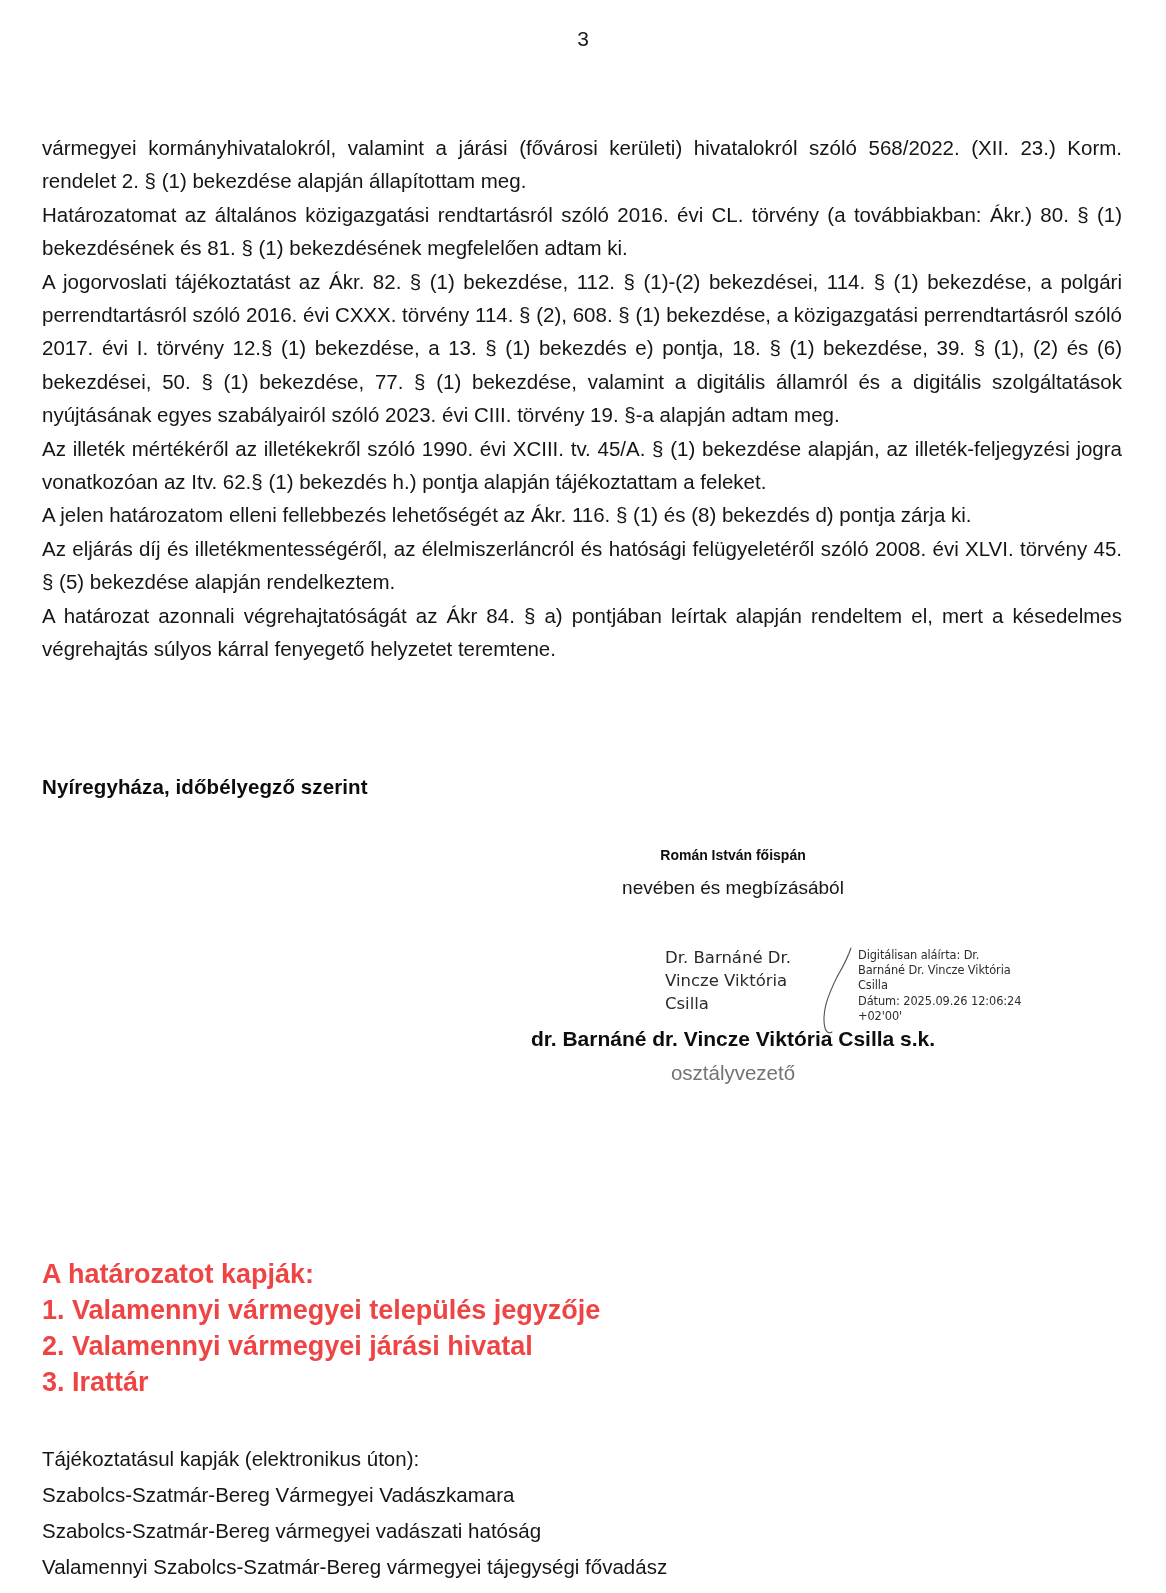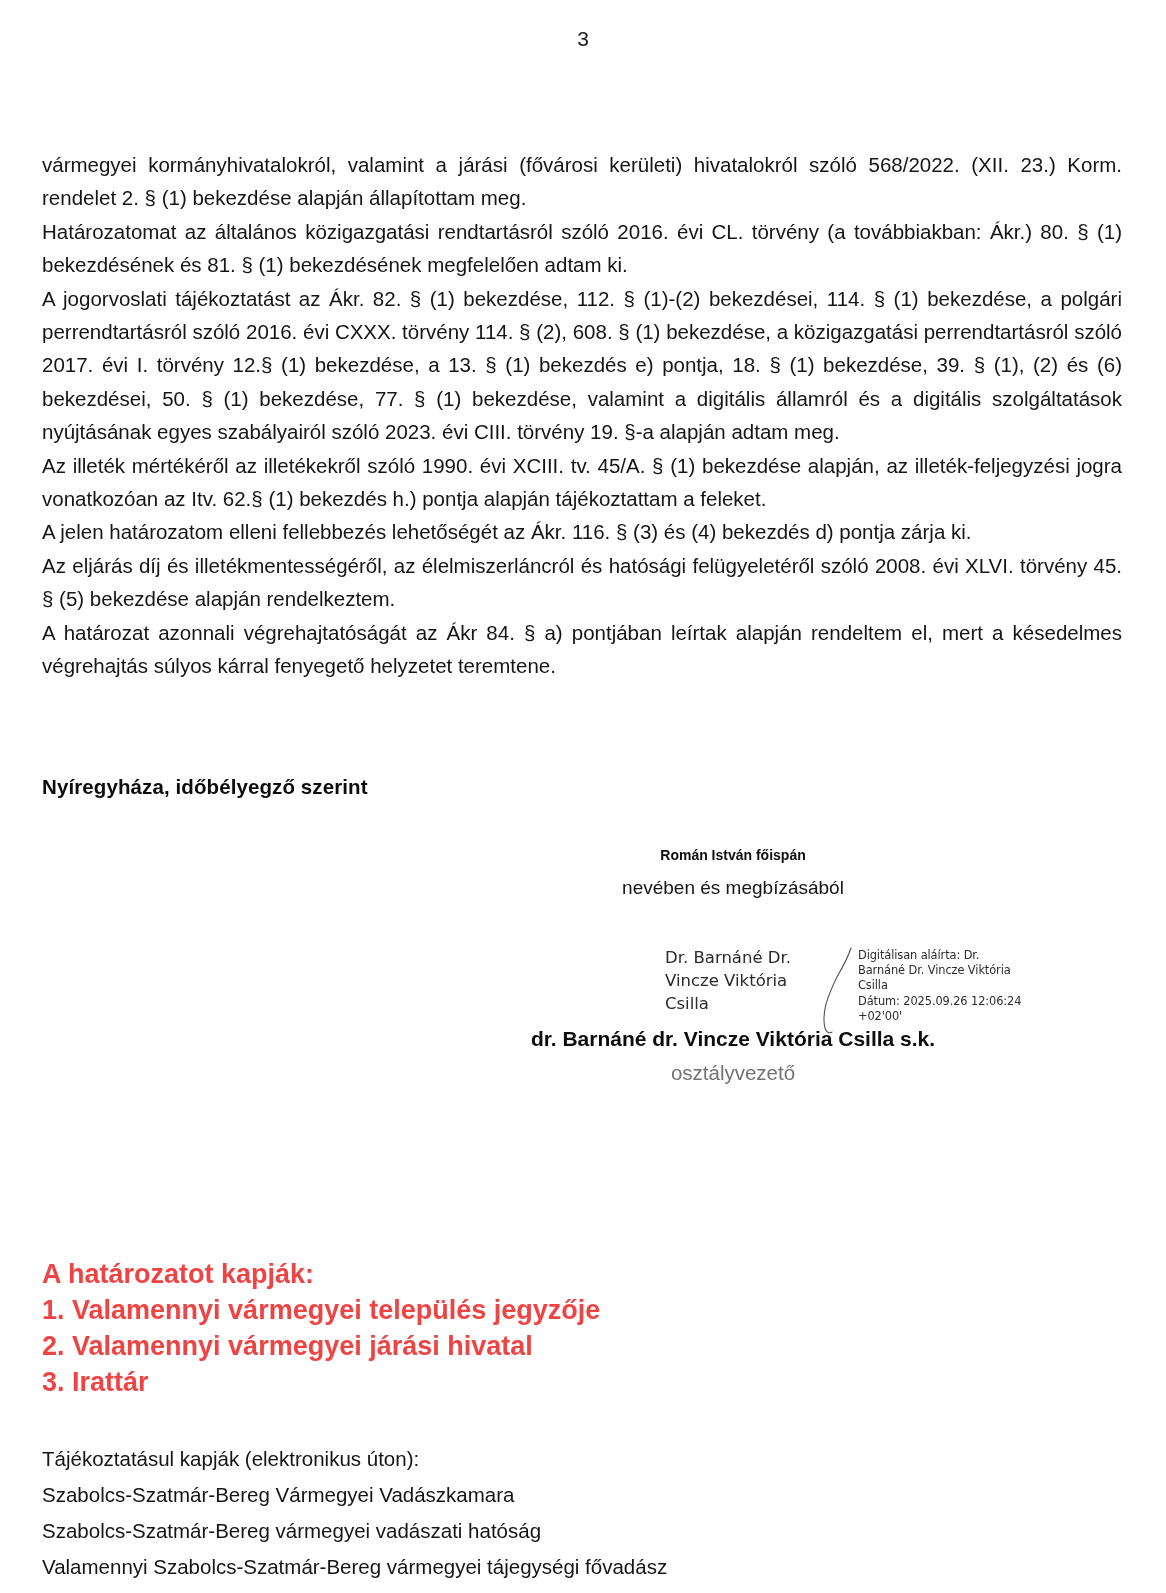--- a/index.html
+++ b/index.html
@@ -33,21 +33,21 @@
     text-align: center;
     font-size: 21px;
     line-height: 26px;
     color: #1a1a1a;
   }
 
   
   .body-block {
     position: absolute;
     left: 42px;
-    top: 148px;
+    top: 131px;
     width: 1080px;
   }
   .para {
     font-size: 20.5px;
     line-height: 33.4px;
     text-align: justify;
     text-justify: inter-word;
     color: #151515;
     margin: 0;
     -webkit-hyphens: none;
@@ -182,21 +182,21 @@
 
 <div class="page">
 
   <div class="page-number">3</div>
 
   <div class="body-block">
     <p class="para">vármegyei kormányhivatalokról, valamint a járási (fővárosi kerületi) hivatalokról szóló 568/2022. (XII. 23.) Korm. rendelet 2. § (1) bekezdése alapján állapítottam meg.</p>
     <p class="para">Határozatomat az általános közigazgatási rendtartásról szóló 2016. évi CL. törvény (a továbbiakban: Ákr.) 80. § (1) bekezdésének és 81. § (1) bekezdésének megfelelően adtam ki.</p>
     <p class="para">A jogorvoslati tájékoztatást az Ákr. 82. § (1) bekezdése, 112. § (1)-(2) bekezdései, 114. § (1) bekezdése, a polgári perrendtartásról szóló 2016. évi CXXX. törvény 114. § (2), 608. § (1) bekezdése, a közigazgatási perrendtartásról szóló 2017. évi I. törvény 12.§ (1) bekezdése, a 13. § (1) bekezdés e) pontja, 18. § (1) bekezdése, 39. § (1), (2) és (6) bekezdései, 50. § (1) bekezdése, 77. § (1) bekezdése, valamint a digitális államról és a digitális szolgáltatások nyújtásának egyes szabályairól szóló 2023. évi CIII. törvény 19. §-a alapján adtam meg.</p>
     <p class="para">Az illeték mértékéről az illetékekről szóló 1990. évi XCIII. tv. 45/A. § (1) bekezdése alapján, az illeték-feljegyzési jogra vonatkozóan az Itv. 62.§ (1) bekezdés h.) pontja alapján tájékoztattam a feleket.</p>
-    <p class="para">A jelen határozatom elleni fellebbezés lehetőségét az Ákr. 116. § (3) és (4) bekezdés d) pontja zárja ki.</p>
+    <p class="para">A jelen határozatom elleni fellebbezés lehetőségét az Ákr. 116. § (1) és (8) bekezdés d) pontja zárja ki.</p>
     <p class="para">Az eljárás díj és illetékmentességéről, az élelmiszerláncról és hatósági felügyeletéről szóló 2008. évi XLVI. törvény 45. § (5) bekezdése alapján rendelkeztem.</p>
     <p class="para">A határozat azonnali végrehajtatóságát az Ákr 84. § a) pontjában leírtak alapján rendeltem el, mert a késedelmes végrehajtás súlyos kárral fenyegető helyzetet teremtene.</p>
   </div>
 
   <div class="place-line">Nyíregyháza, időbélyegző szerint</div>
 
   <div class="sig-block">
     <div class="sig-principal">Román István főispán</div>
     <div class="sig-onbehalf">nevében és megbízásából</div>
   </div>

